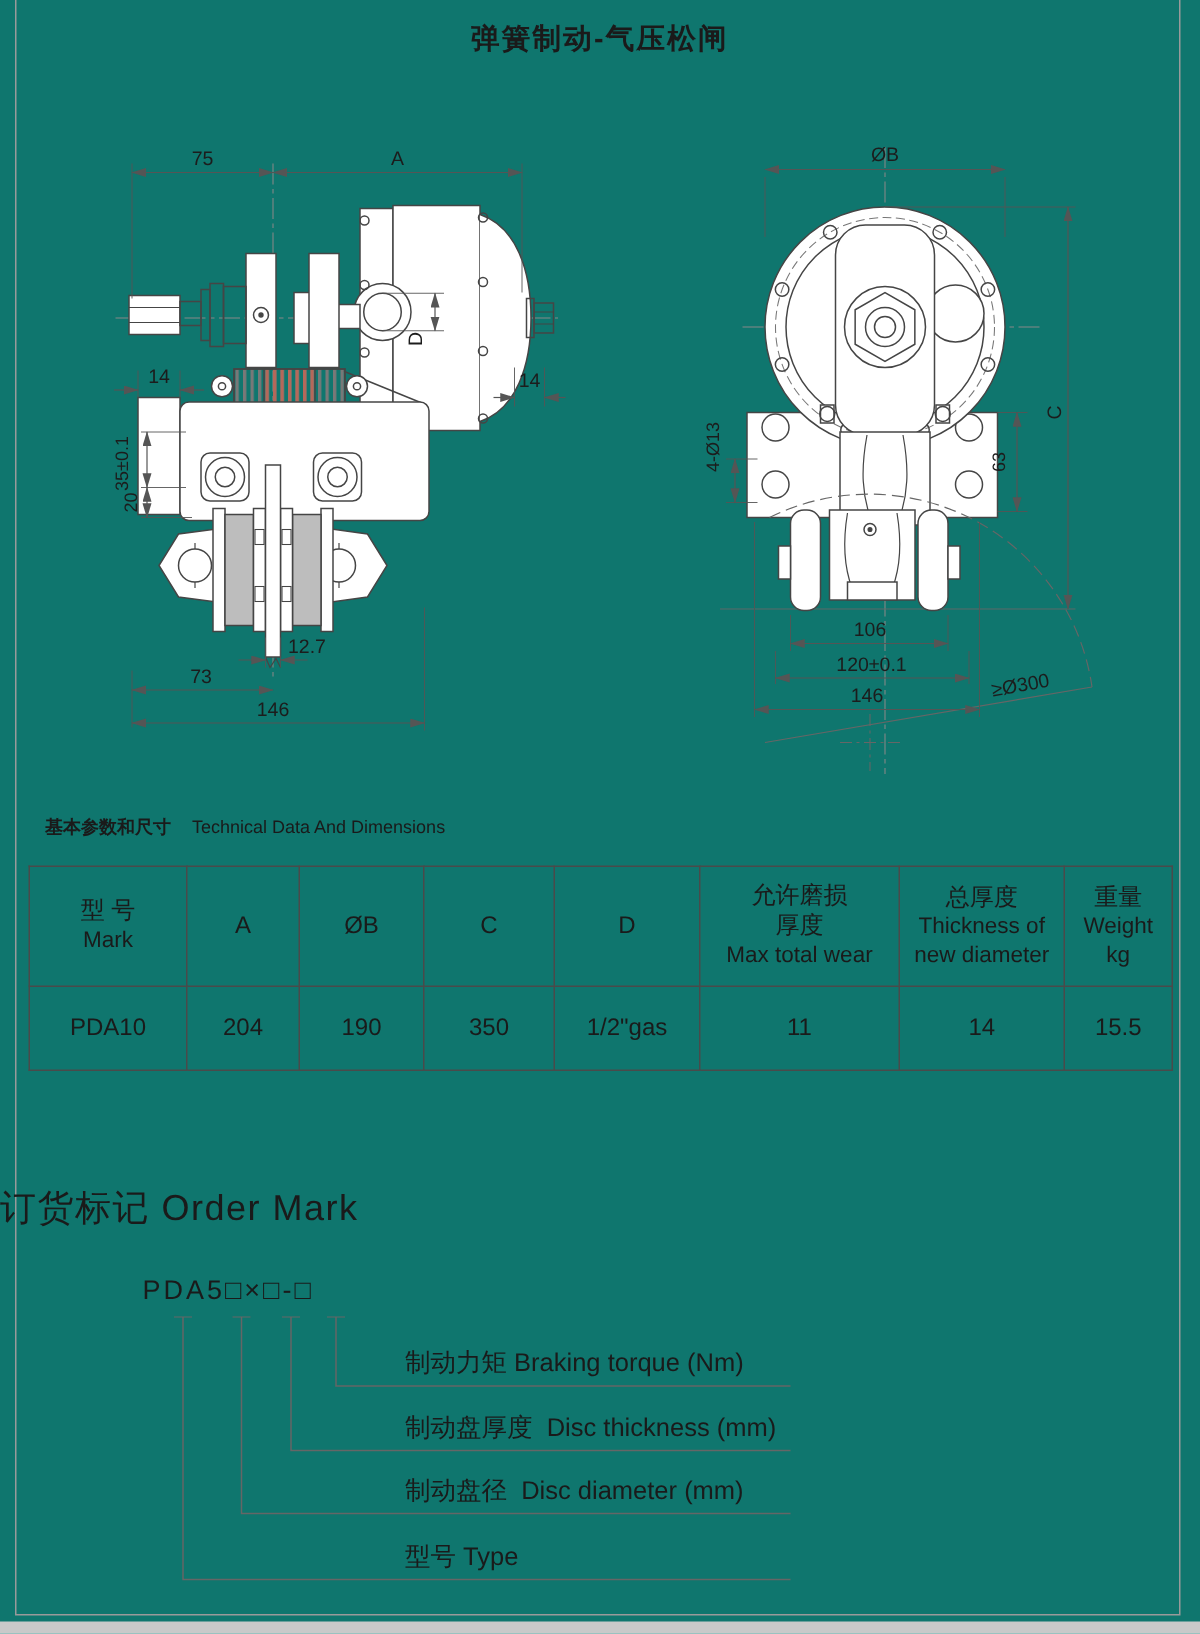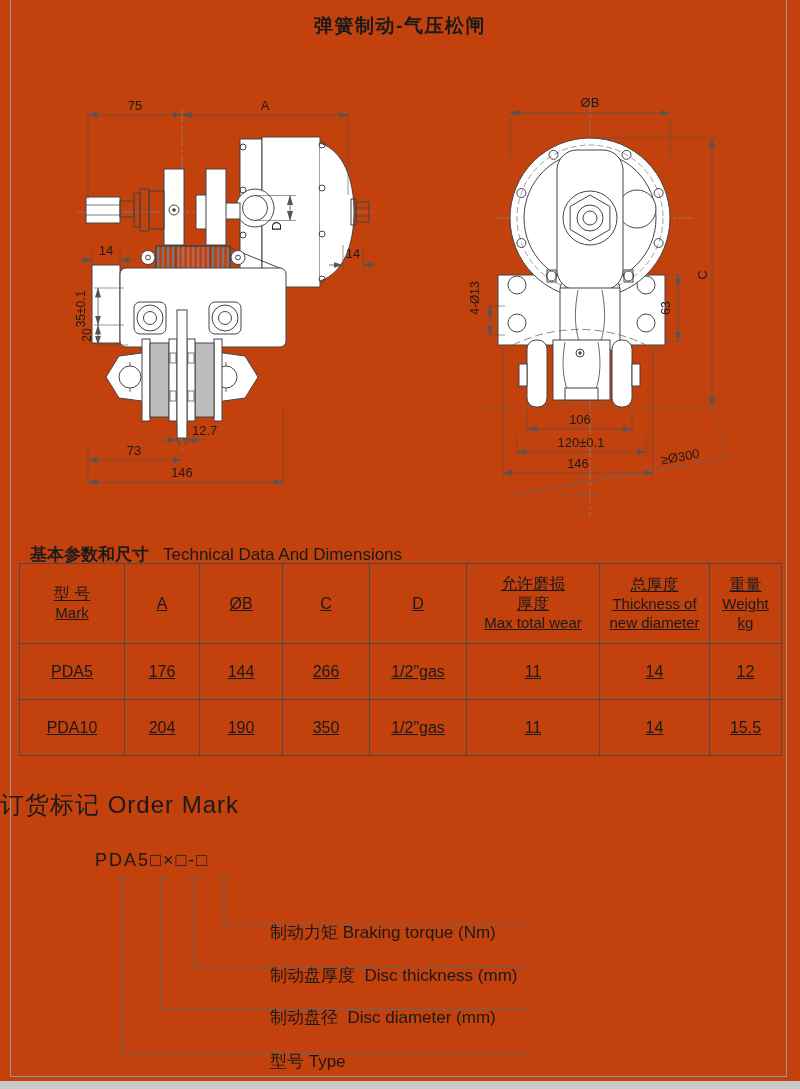--- a/index.html
+++ b/index.html
@@ -1,34 +1,34 @@
 <!DOCTYPE html>
 <html><head>
 <meta charset="utf-8">
 <style>
   html,body{margin:0;padding:0;background:#fff;}
-  #page{position:relative;width:800px;height:1089px;background:#c2410c;overflow:hidden;
+  #page{position:relative;width:800px;height:1089px;background:#0f766e;overflow:hidden;
         font-family:"Liberation Sans","DejaVu Sans",sans-serif;color:#1a1a1a;}
   .frame{position:absolute;left:10px;top:-6px;width:775px;height:1081px;border:1px solid #9a9a9a;}
   .bstrip{position:absolute;left:0;top:1081px;width:800px;height:8px;background:#c9c9c9;}
   .title-zh{position:absolute;top:13px;left:0;width:100%;text-align:center;font-size:19px;font-weight:bold;letter-spacing:1.5px;}
   .title-en{position:absolute;top:38px;left:0;width:100%;text-align:center;font-size:18px;}
   svg.dwg{position:absolute;}
   svg text{font-family:"Liberation Sans","DejaVu Sans",sans-serif;fill:#1c1c1c;stroke:none;}
-  .sec{position:absolute;left:30px;top:543px;font-size:17px;font-weight:600;}
+  .sec{position:absolute;left:30px;top:543px;font-size:12px;font-weight:600;}
   .sec .sec-en{font-weight:500;margin-left:14px;}
-  table.tech{position:absolute;left:19px;top:563px;width:762px;border-collapse:collapse;table-layout:fixed;text-decoration:underline;}
+  table.tech{position:absolute;left:19px;top:577px;width:762px;border-collapse:collapse;table-layout:fixed;}
   table.tech td{border:1px solid #4a4a4a;text-align:center;vertical-align:middle;padding:0;font-size:16px;line-height:1.25;}
   tr.hd{height:80px;} tr.data{height:56px;}
   .h-zh{font-size:16px;} .h-en{font-size:15px;} .h-letter{font-size:17px;}
   .cell-val{font-size:16px;}
   .om-title{position:absolute;top:789px;left:0;width:100%;text-align:left;font-size:24px;font-weight:500;letter-spacing:1px;}
   .om-code{position:absolute;top:850px;left:95px;font-size:18px;letter-spacing:2px;}
   .om-lines{position:absolute;left:90px;top:874px;}
-  .om-label{position:absolute;left:270px;font-size:17px;white-space:pre;margin-top:24px;}
+  .om-label{position:absolute;left:270px;font-size:17px;white-space:pre;}
 </style>
 </head>
 <body>
 
 <div id="page">
   <div class="frame"></div>
   <div class="bstrip"></div>
 
   <div class="title-zh">弹簧制动-气压松闸</div>
 
@@ -300,30 +300,20 @@
           <div class="h-en">Thickness of</div>
           <div class="h-en">new diameter</div>
         </td>
         <td>
           <div class="h-zh">重量</div>
           <div class="h-en">Weight</div>
           <div class="h-en">kg</div>
         </td>
       </tr>
       <tr class="data">
-        <td class="cell-val">PDA5</td>
-        <td class="cell-val">176</td>
-        <td class="cell-val">144</td>
-        <td class="cell-val">266</td>
-        <td class="cell-val">1/2"gas</td>
-        <td class="cell-val">11</td>
-        <td class="cell-val">14</td>
-        <td class="cell-val">12</td>
-      </tr>
-      <tr class="data">
         <td class="cell-val">PDA10</td>
         <td class="cell-val">204</td>
         <td class="cell-val">190</td>
         <td class="cell-val">350</td>
         <td class="cell-val">1/2"gas</td>
         <td class="cell-val">11</td>
         <td class="cell-val">14</td>
         <td class="cell-val">15.5</td>
       </tr>
     </tbody>

